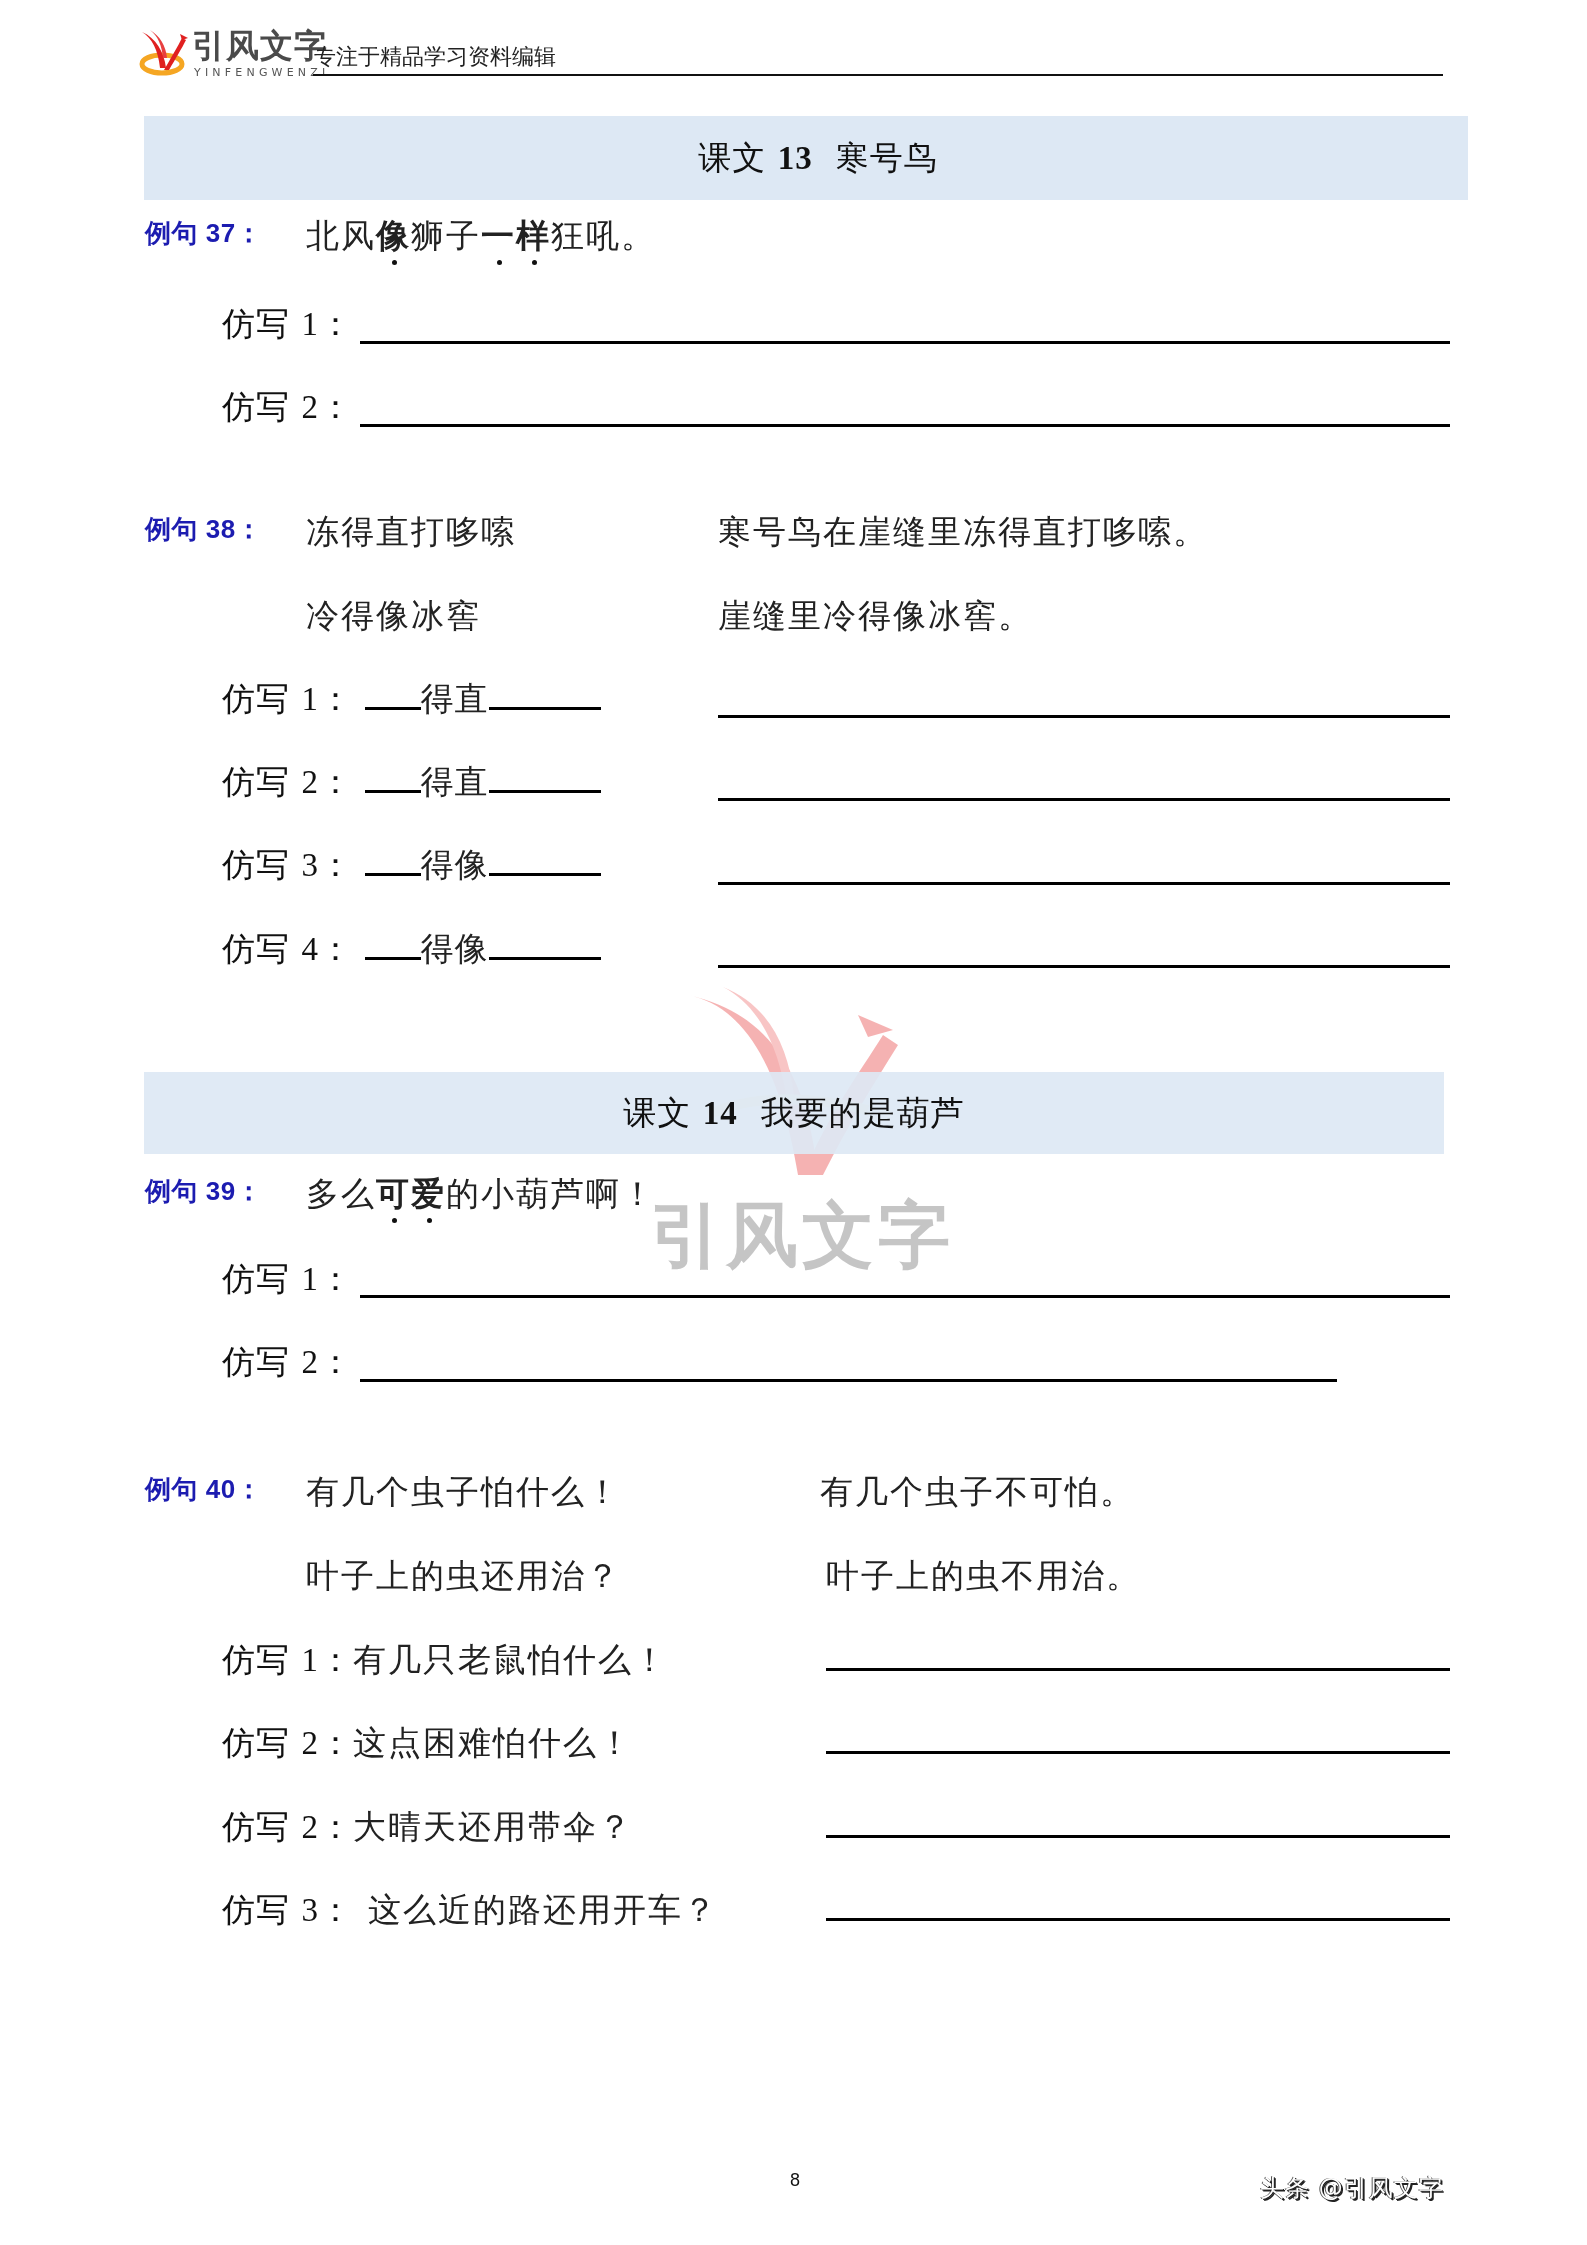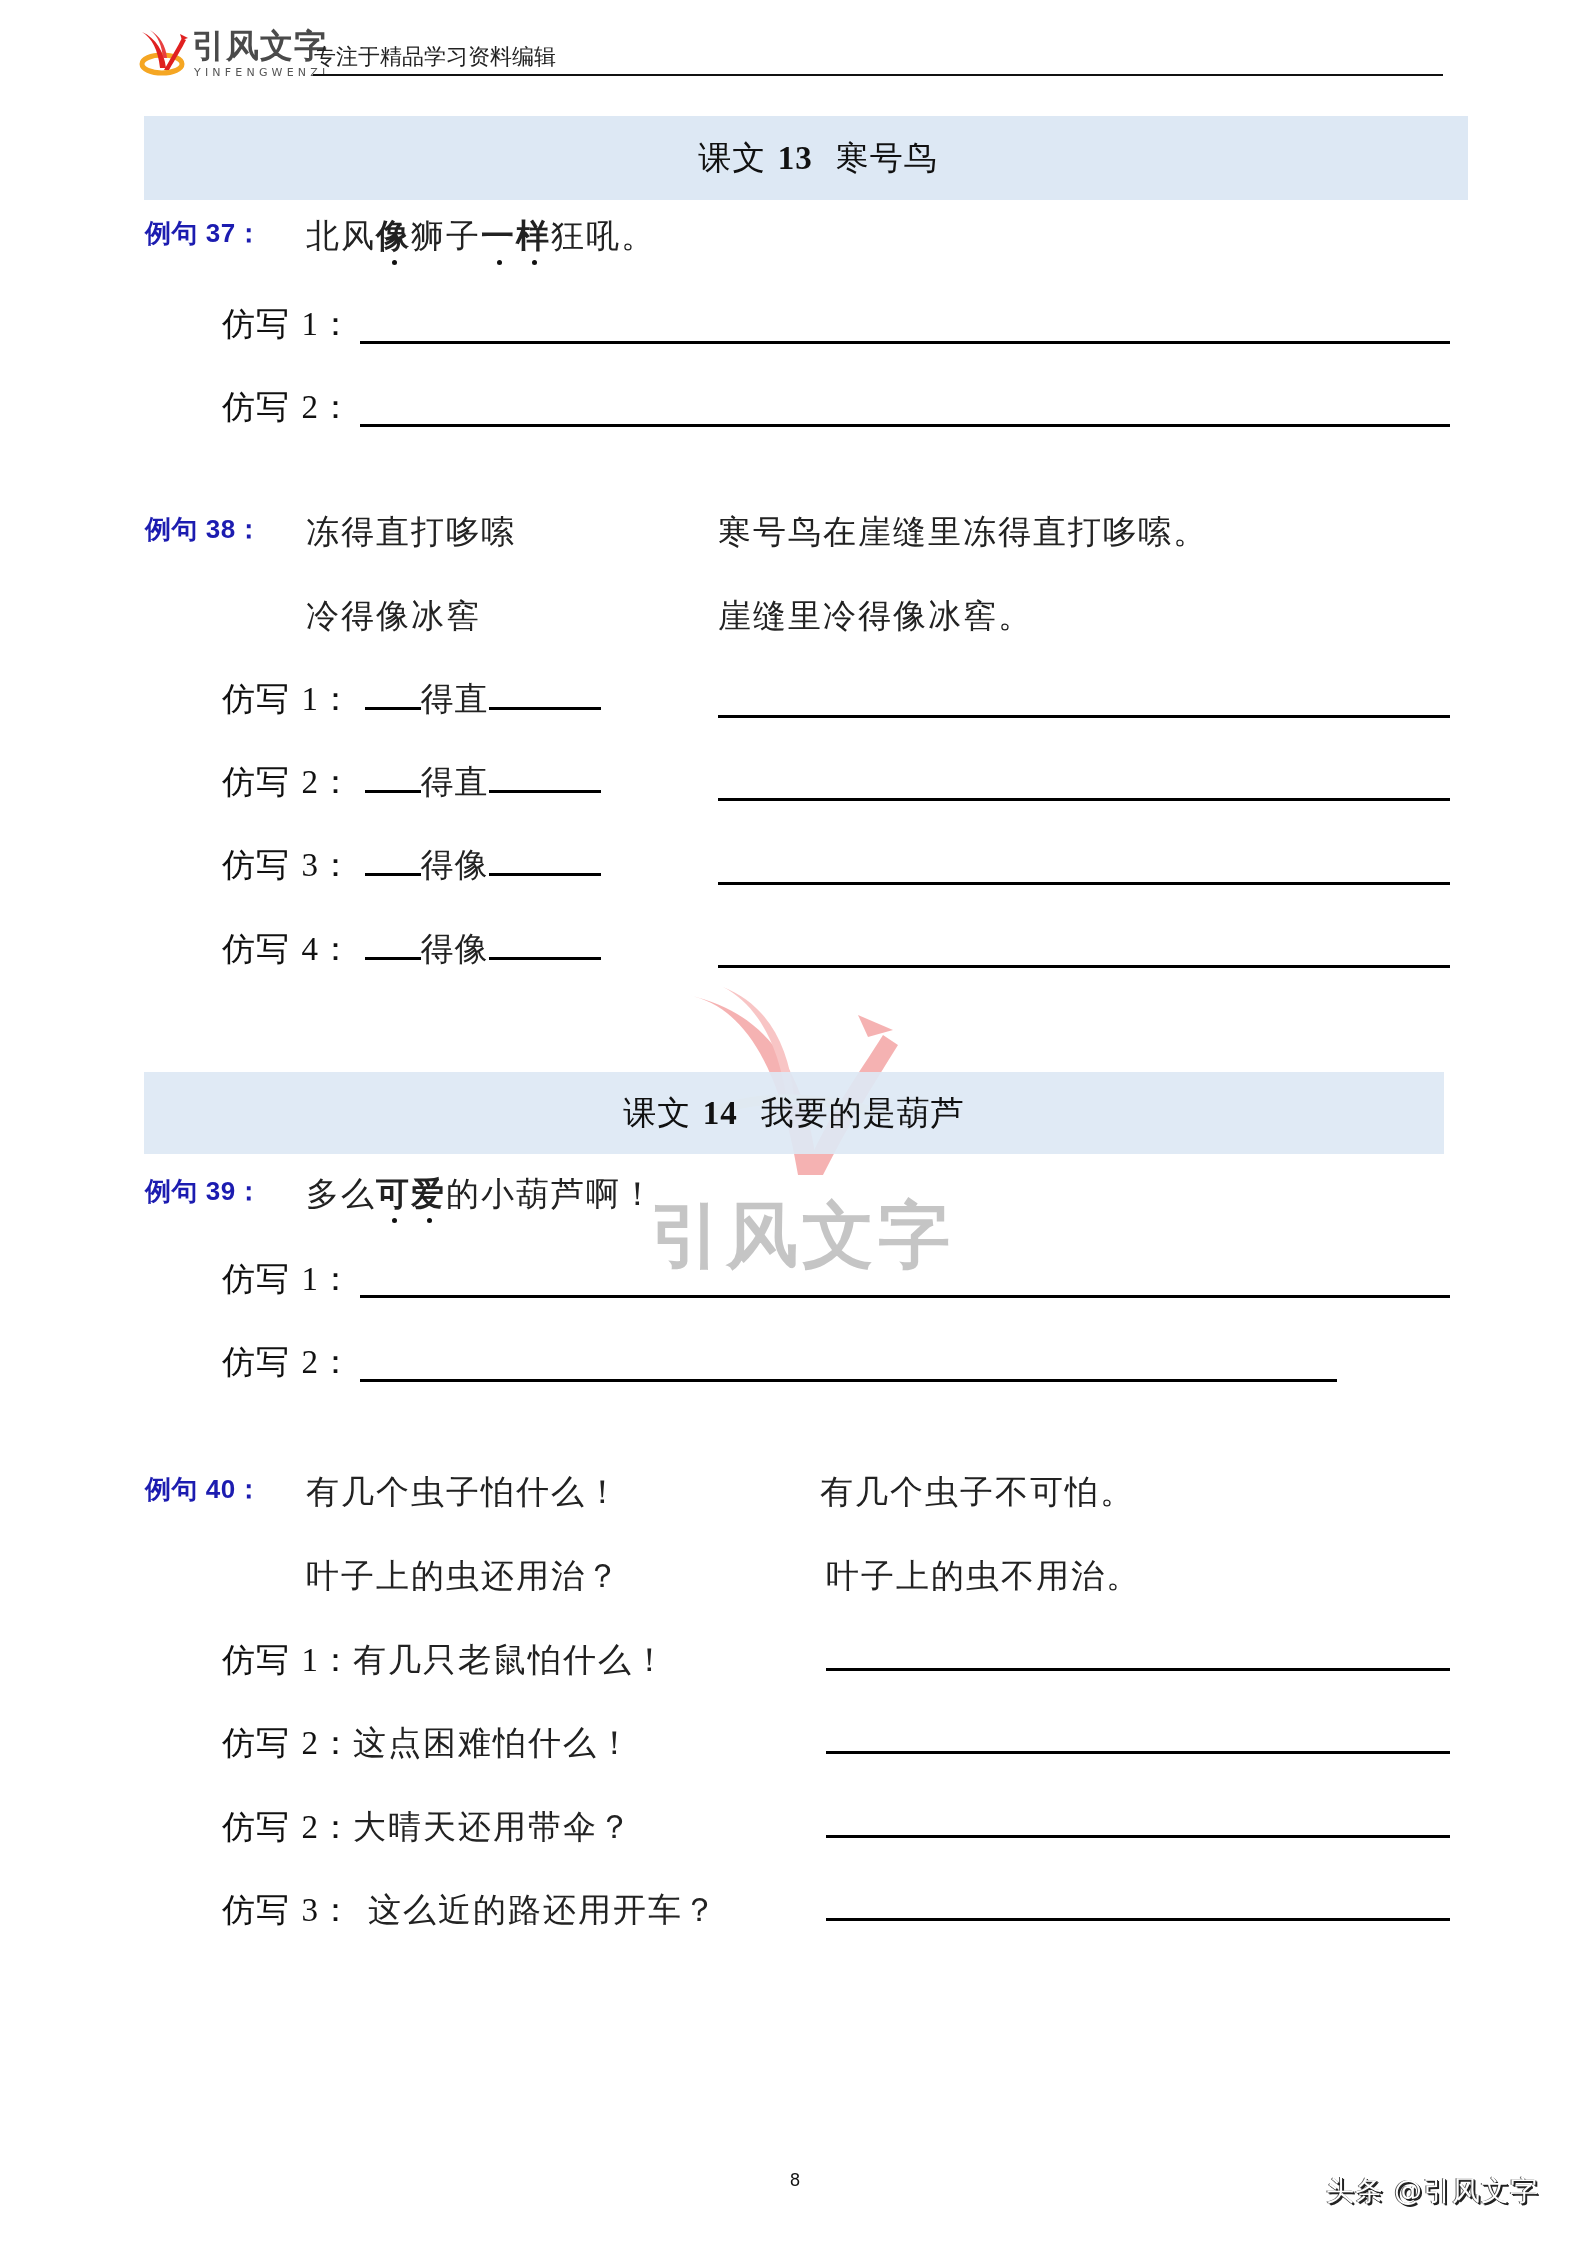--- a/index.html
+++ b/index.html
@@ -19,21 +19,21 @@
   
   .ex-label { font-family:"Liberation Sans","DejaVu Sans",sans-serif; font-weight:bold; font-size:26px; color:#1c1cb0; white-space:nowrap; letter-spacing:0.5px; }
   .txt { font-size:33px; color:#222; white-space:nowrap; letter-spacing:2px; }
   .emph { font-weight:bold; position:relative; }
   .emph::after { content:""; position:absolute; left:50%; bottom:-10px; width:5px; height:5px; margin-left:-2px; background:#111; border-radius:50%; }
   .fx-label { font-size:33px; color:#111; white-space:nowrap; letter-spacing:1px; }
   .fx-label .n { font-family:"Liberation Serif",serif; }
   .line { height:3px; background:#000; }
   .blank { display:inline-block; height:3px; background:#000; vertical-align:baseline; }
   .page-num { left:790px; top:2170px; font-family:"Liberation Sans",sans-serif; font-size:18px; color:#111; }
-  .tt-mark { left:1326px; top:2172px; font-family:"DejaVu Sans",sans-serif; font-size:28px; color:#fff; white-space:nowrap;
+  .tt-mark { left:1260px; top:2172px; font-family:"DejaVu Sans",sans-serif; font-size:24px; color:#fff; white-space:nowrap;
              text-shadow: 1px 1px 0 #222, 2px 2px 0 #222, -1px 0 0 #555; letter-spacing:1px; }
   .wm-text { left:650px; top:1188px; font-family:"DejaVu Serif",serif; font-weight:bold; font-size:72px; color:rgba(150,150,150,0.55); letter-spacing:4px; white-space:nowrap; }
   .wm-bird { left:668px; top:975px; width:240px; height:210px; opacity:0.6; }
 </style>
 </head>
 <body>
 
 <div class="abs logo-mark">
   <svg width="54" height="52" viewBox="0 0 54 52">
     <ellipse cx="24" cy="36" rx="20" ry="9" fill="none" stroke="#f5a623" stroke-width="5"></ellipse>

